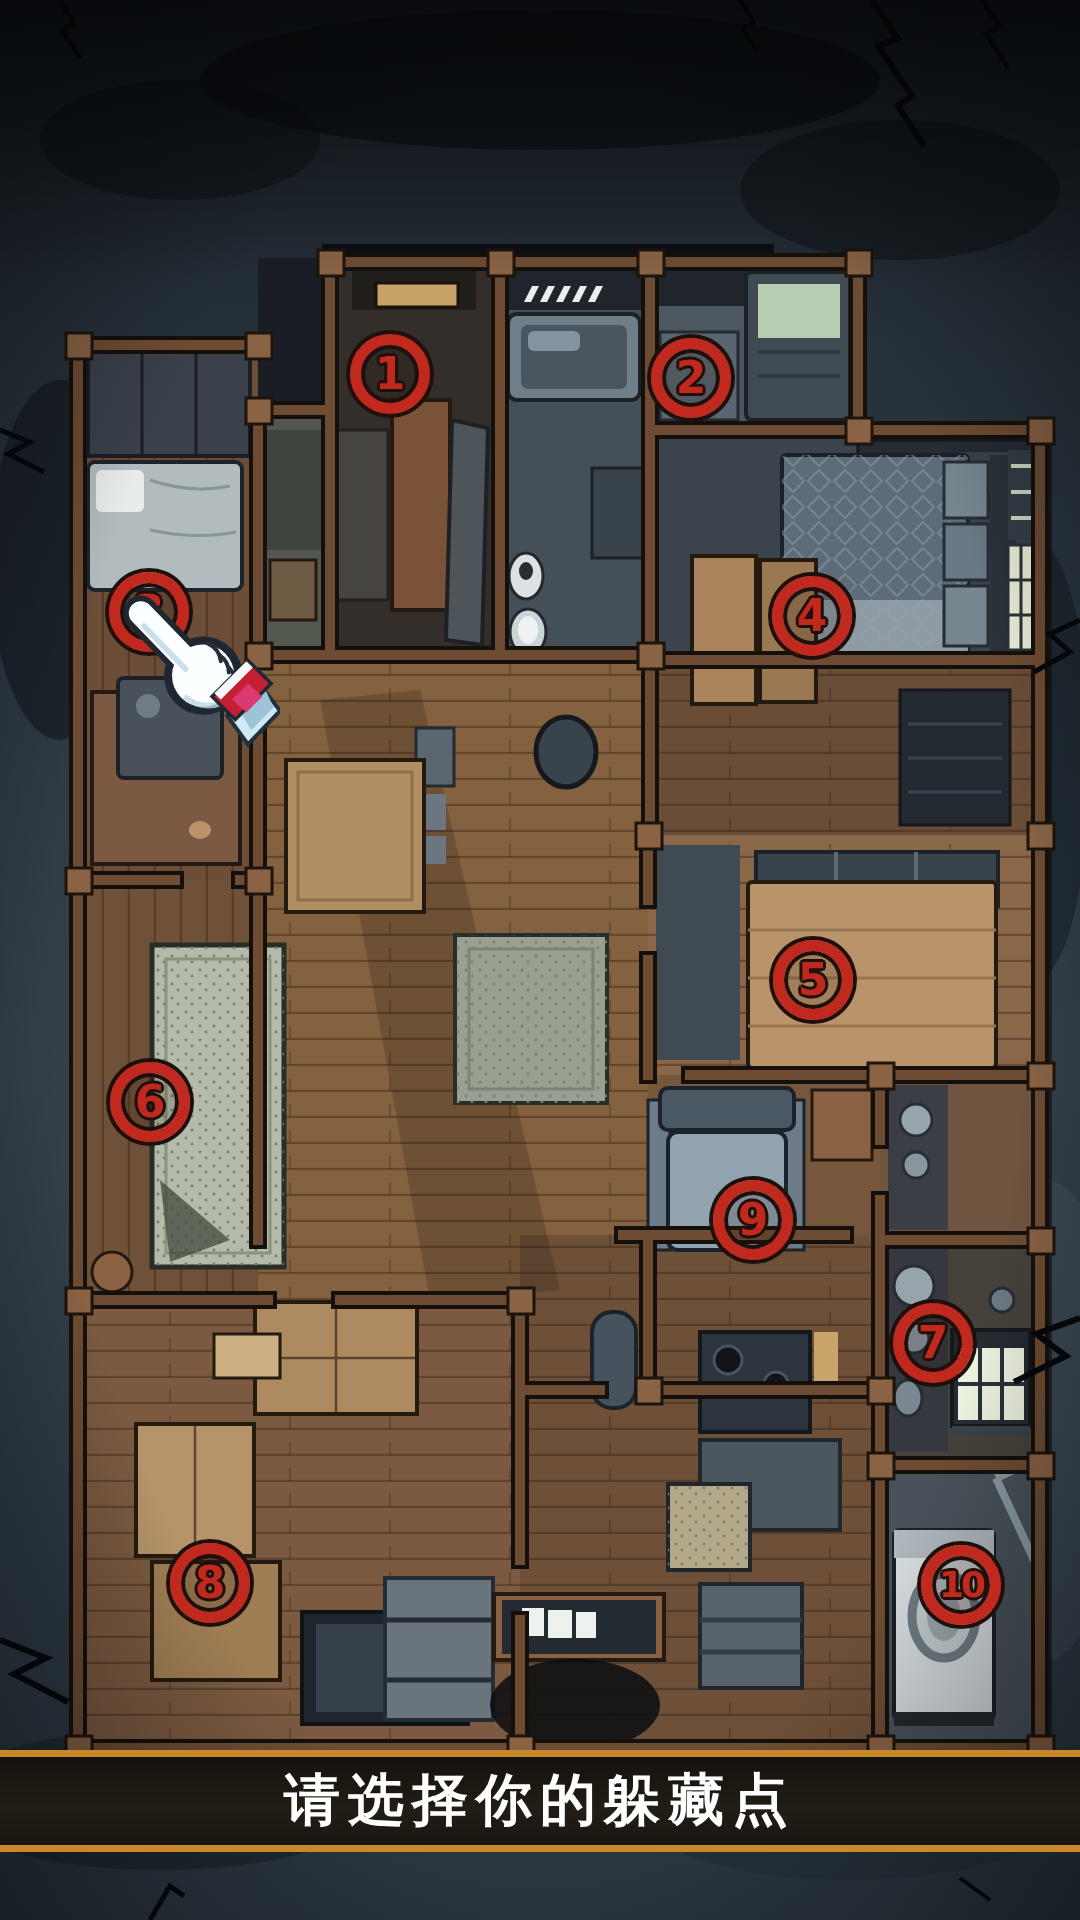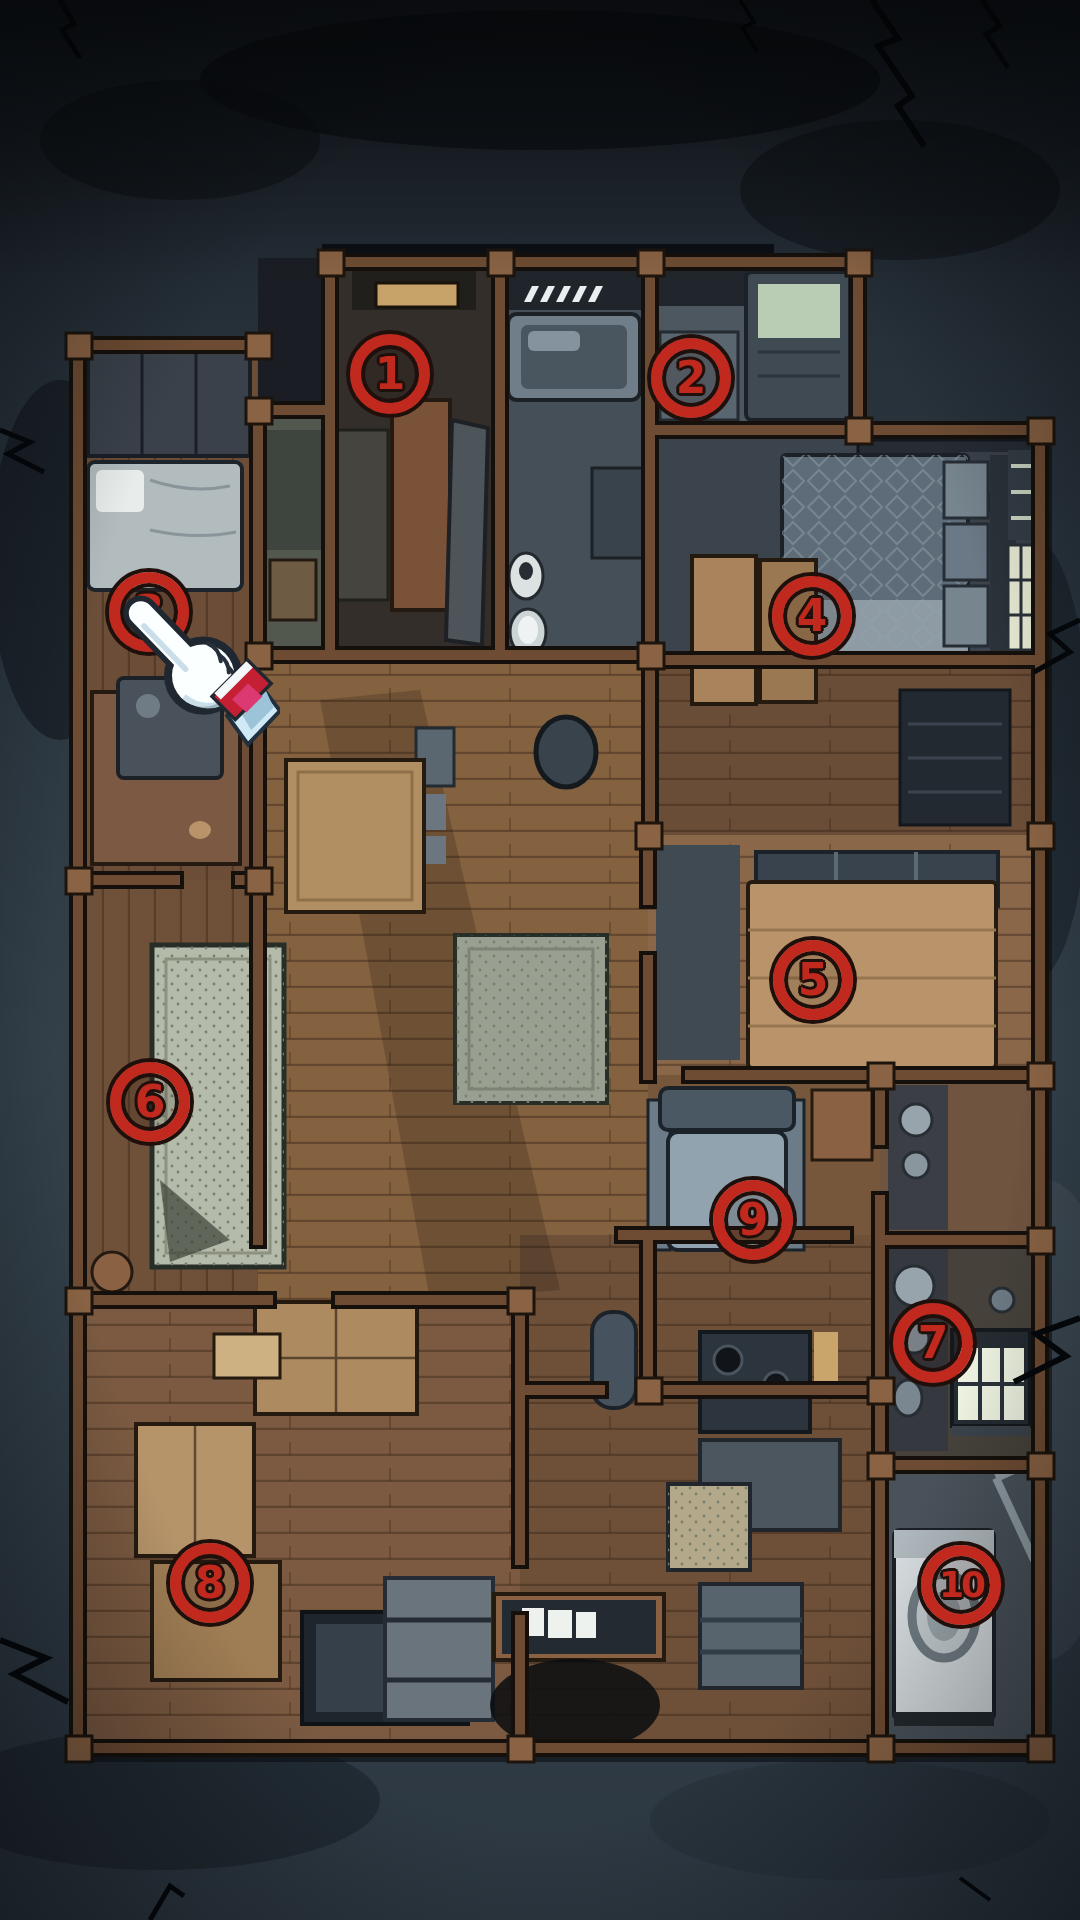--- a/index.html
+++ b/index.html
@@ -354,14 +354,17 @@
         <path d="M124,76 q12,8 12,22"></path>
         <path d="M136,92 q10,10 8,22"></path>
     </g>
 
     <polygon points="112,128 160,80 192,112 144,160" fill="#1f2730"></polygon>
     <polygon points="118,128 160,86 186,112 144,154" fill="#c41f33"></polygon>
     <polygon points="118,124 158,84 166,92 126,132" fill="#f4f8fa"></polygon>
     <polygon points="140,132 160,112 178,128 158,148" fill="#da3a71"></polygon>
   </svg>
 
+  <div class="prompt-bar">
+    <span>请选择你的躲藏点</span>
+  </div>
 
 </div>
 
 </body></html>

